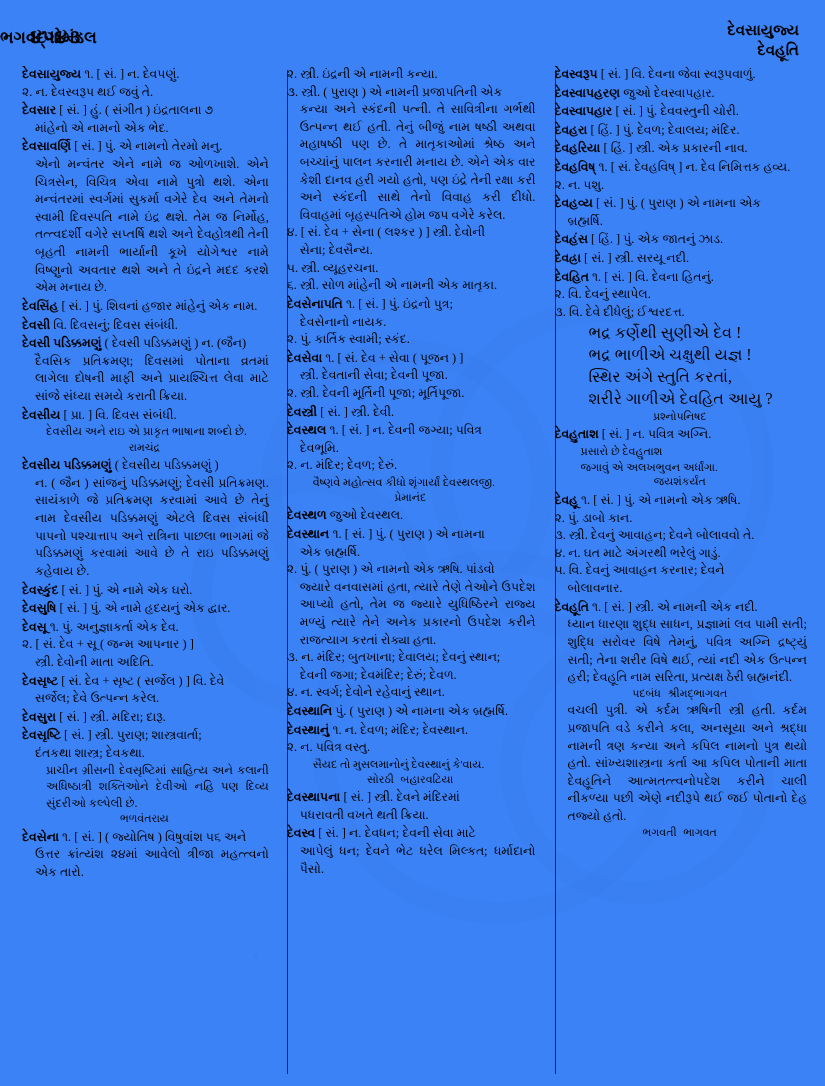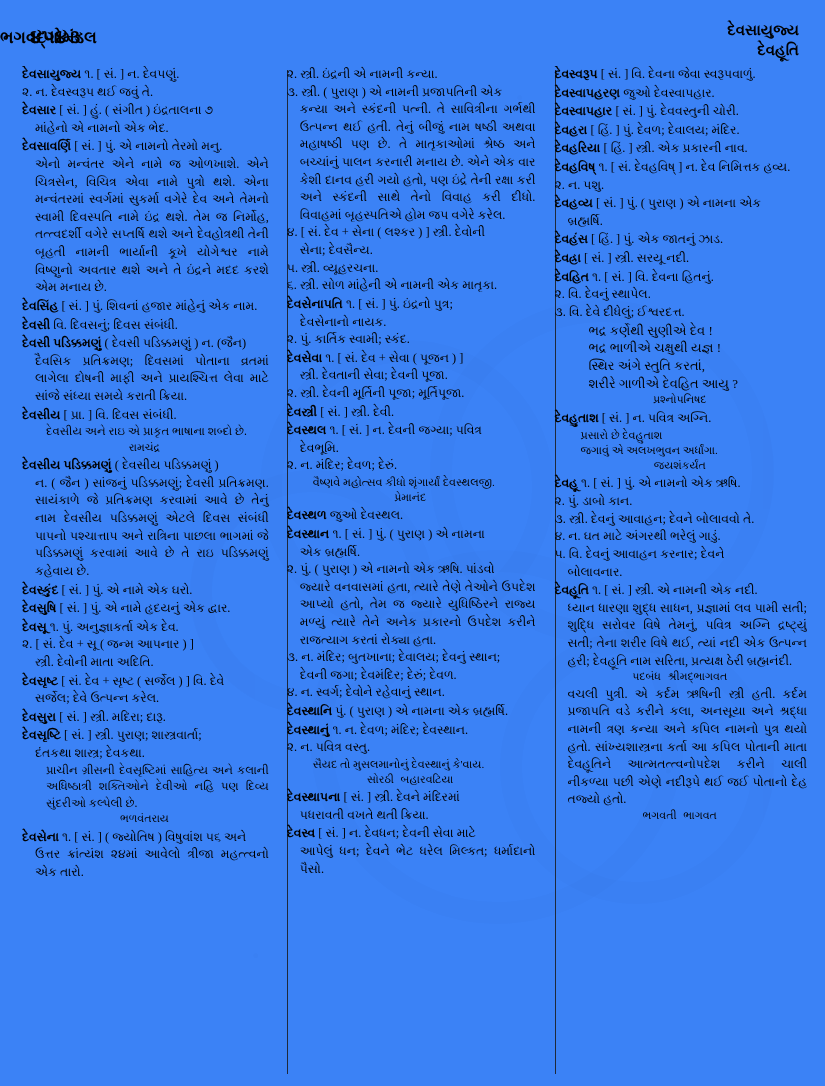--- a/index.html
+++ b/index.html
@@ -97,21 +97,21 @@
   .body{display:block;padding-left:13px;}
   .quote{
     display:block;
     padding-left:26px;
     font-size:11.2px;
     line-height:1.4;
   }
   .verse{
     display:block;
     padding-left:34px;
-    font-size:13px;
+    font-size:16px;
     line-height:1.38;
   }
   .attrib{
     display:block;
     text-align:center;
     font-size:11px;
     padding-right:2px;
     font-family:Liberation Mono, monospace;
   }
   .note{

